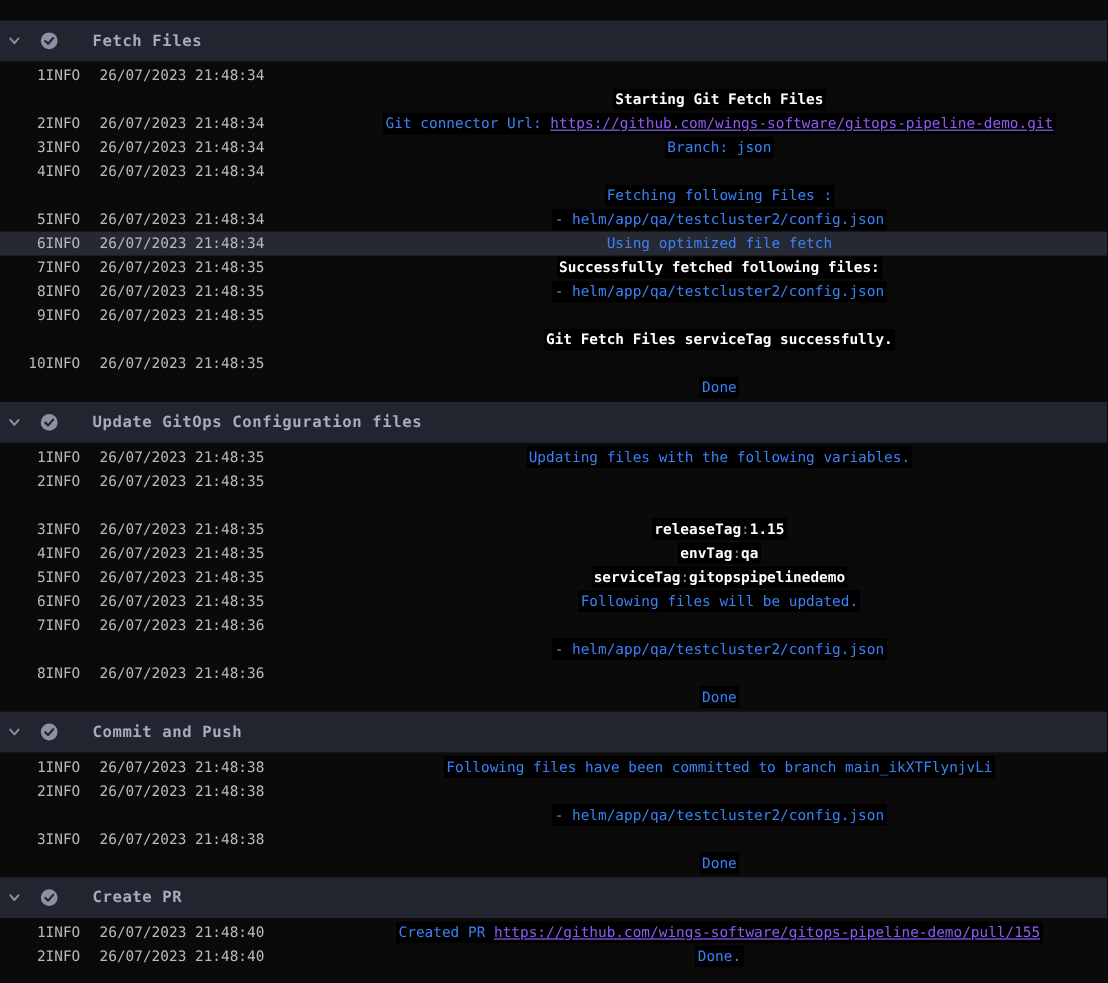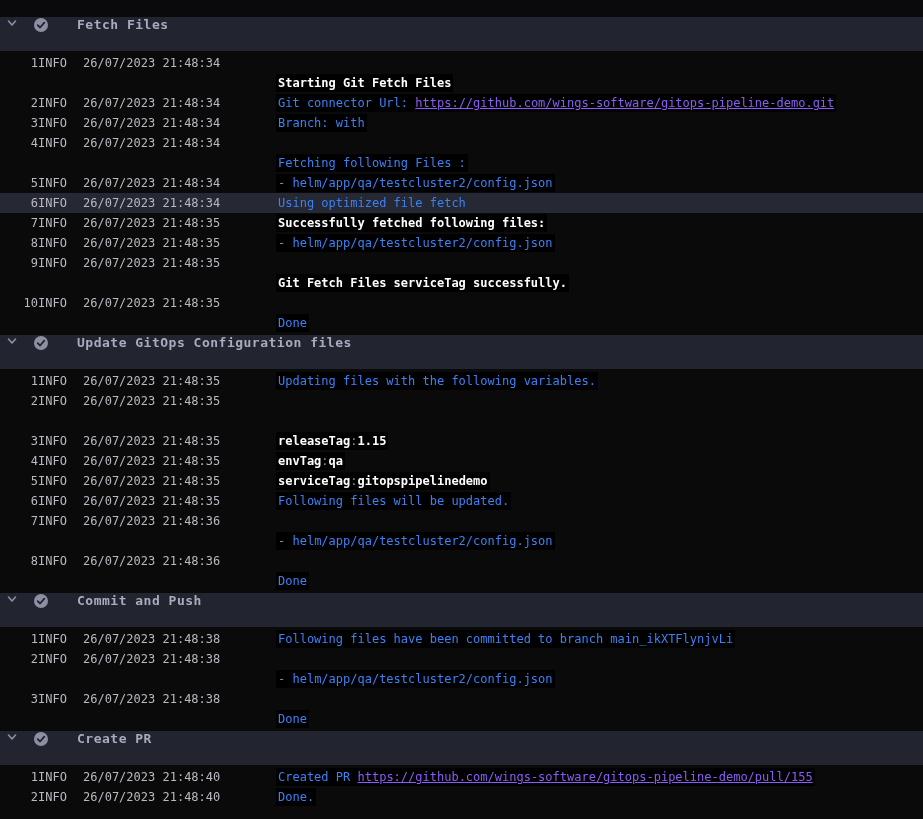--- a/index.html
+++ b/index.html
@@ -9,21 +9,21 @@
     background:#0a0a0b;
     overflow:hidden;
     font-family:"DejaVu Sans Mono","Liberation Mono",monospace;
   }
   .top-strip { height:17px; background:#0a0a0c; }
 
   .section-header {
     height:34px;
     background:#22242f;
     display:flex;
-    align-items:flex-start;
+    align-items:center;
     margin-bottom:2px;
     cursor:pointer;
   }
   .chevron { margin-left:6px; width:12px; height:12px; display:inline-flex; flex:none; }
   .status-ic { margin-left:15px; width:16px; height:16px; display:inline-flex; flex:none; }
   .section-title {
     margin-left:28px;
     color:#a9abbe;
     font-size:13px;
     font-weight:bold;
@@ -38,21 +38,21 @@
     line-height:20px;
     font-size:12px;
     color:#b9bac1;
     white-space:pre;
   }
   .row.selected { background:#262833; }
   .c { display:block; }
   .num   { width:38px; text-align:right; flex:none; }
   .level { width:45px; flex:none; }
   .time  { width:193px; flex:none; }
-  .msg   { flex:1; white-space:pre; }
+  .msg   { flex:1; white-space:pre;text-align:center; }
   .msg-box { background:#000000; padding:2px 2px; }
   .row.selected .msg-box { background:transparent; }
   .s-plain { color:#3b82f6; }
   .s-bold  { color:#ffffff; font-weight:bold; }
   .s-dim   { color:#8c8d96; }
   a.s-link { color:#8b5cf6; text-decoration:underline; cursor:pointer; }
 </style>
 </head>
 <body>
 
@@ -93,21 +93,21 @@
     <span class="c num">2</span>
     <span class="c level">INFO</span>
     <span class="c time">26/07/2023 21:48:34</span>
     <span class="c msg"><span class="msg-box"><span class="s-plain">Git connector Url: </span><a class="s-link">https://github.com/wings-software/gitops-pipeline-demo.git</a></span></span>
   </div>
 
   <div class="row">
     <span class="c num">3</span>
     <span class="c level">INFO</span>
     <span class="c time">26/07/2023 21:48:34</span>
-    <span class="c msg"><span class="msg-box"><span class="s-plain">Branch: with</span></span></span>
+    <span class="c msg"><span class="msg-box"><span class="s-plain">Branch: json</span></span></span>
   </div>
 
   <div class="row">
     <span class="c num">4</span>
     <span class="c level">INFO</span>
     <span class="c time">26/07/2023 21:48:34</span>
     <span class="c msg"></span>
   </div>
 
   <div class="row">

